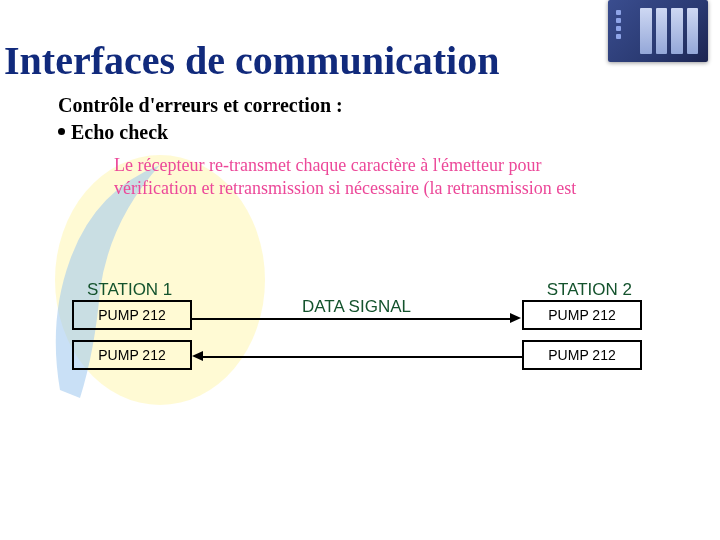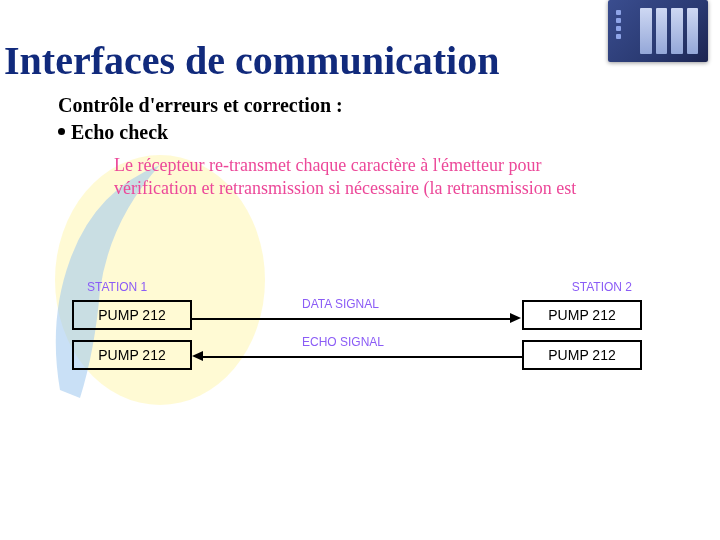--- a/index.html
+++ b/index.html
@@ -82,22 +82,22 @@
     position: absolute;
     left: 72px;
     top: 280px;
     width: 570px;
     height: 150px;
     z-index: 2;
   }
   .d-label {
     position:absolute;
     font-family: Arial, Helvetica, sans-serif;
-    font-size: 12px;
-    color:#8b5cf6;
+    font-size: 17px;
+    color:#14532d;
     white-space: nowrap;
   }
   .d-box {
     position:absolute;
     border:2px solid #000;
     font-family: Arial, Helvetica, sans-serif;
     font-size:14px;
     display:flex; align-items:center; justify-content:center;
     background: rgba(255,255,255,.0);
   }
@@ -161,16 +161,15 @@
   <div class="d-box" style="left:0; top:20px; width:120px; height:30px;">PUMP 212</div>
   <div class="d-box" style="left:0; top:60px; width:120px; height:30px;">PUMP 212</div>
 
   <div class="d-box" style="right:0; top:20px; width:120px; height:30px;">PUMP 212</div>
   <div class="d-box" style="right:0; top:60px; width:120px; height:30px;">PUMP 212</div>
 
   <div class="d-label" style="left:230px; top:17px;">DATA SIGNAL</div>
   <div class="arrow-line" style="left:120px; top:38px; width:320px;"></div>
   <div class="arrow-head-right" style="left:438px; top:33px;"></div>
 
-  <div class="d-label" style="left:230px; top:55px;">ECHO SIGNAL</div>
   <div class="arrow-line" style="left:131px; top:76px; width:319px;"></div>
   <div class="arrow-head-left" style="left:120px; top:71px;"></div>
 </div>
 
 </body></html>

